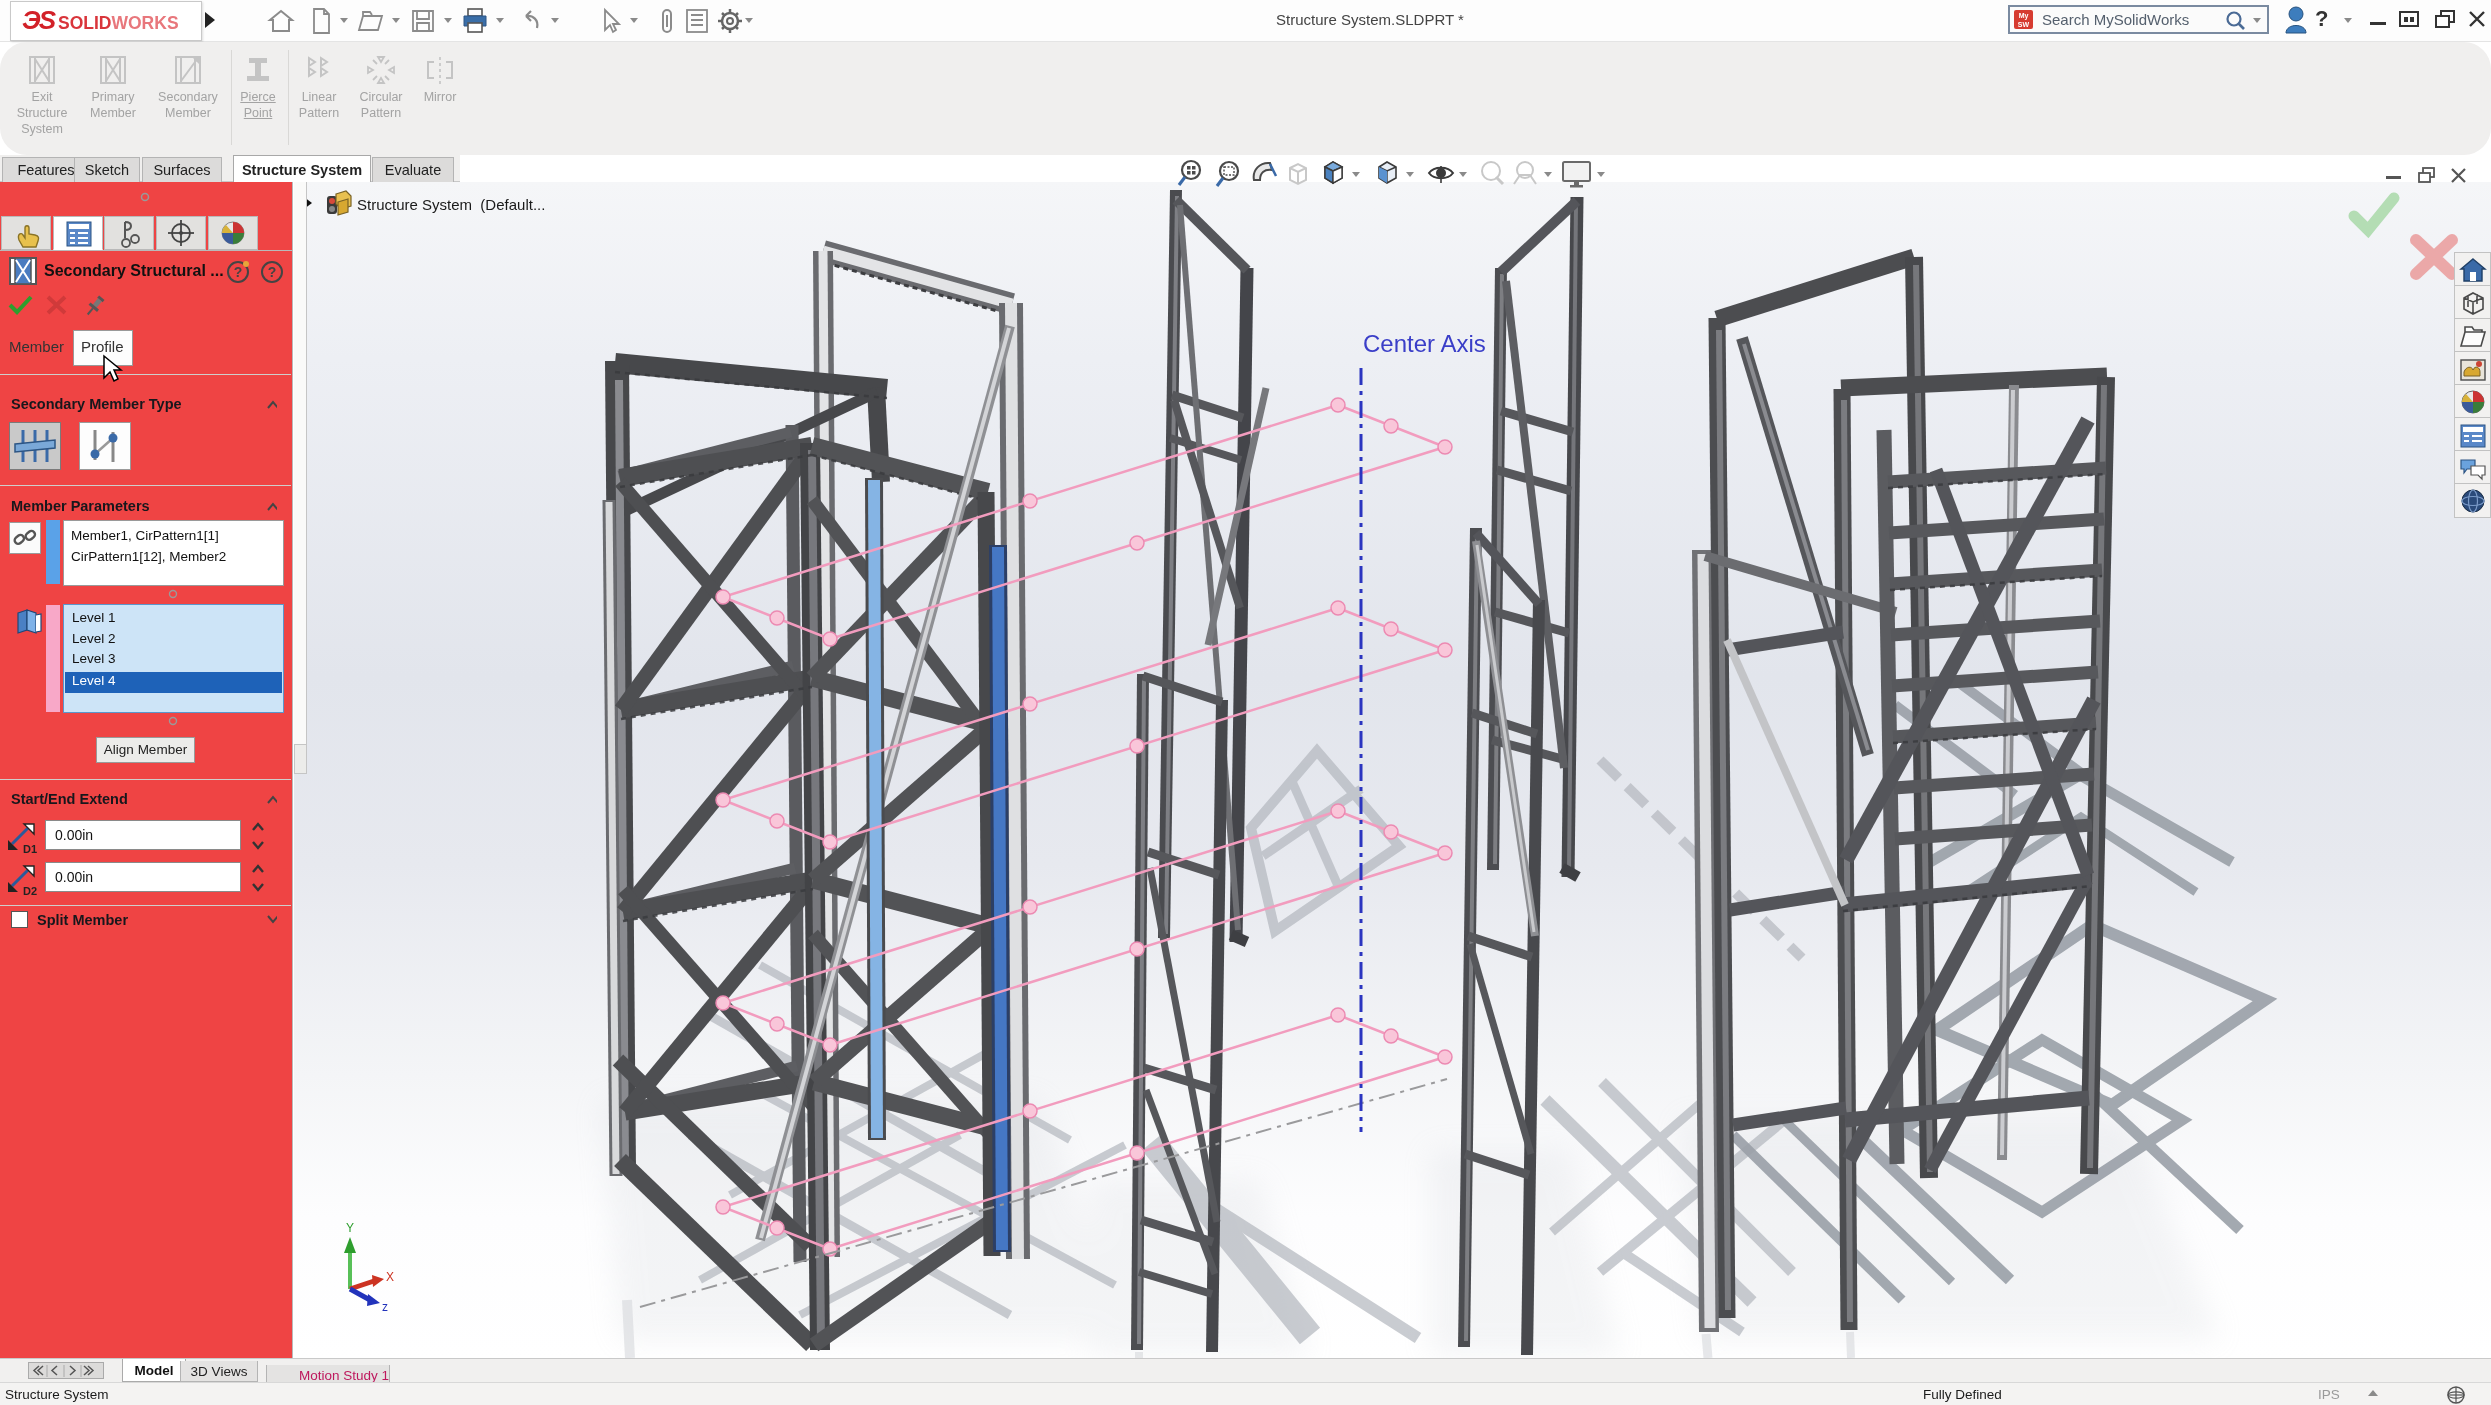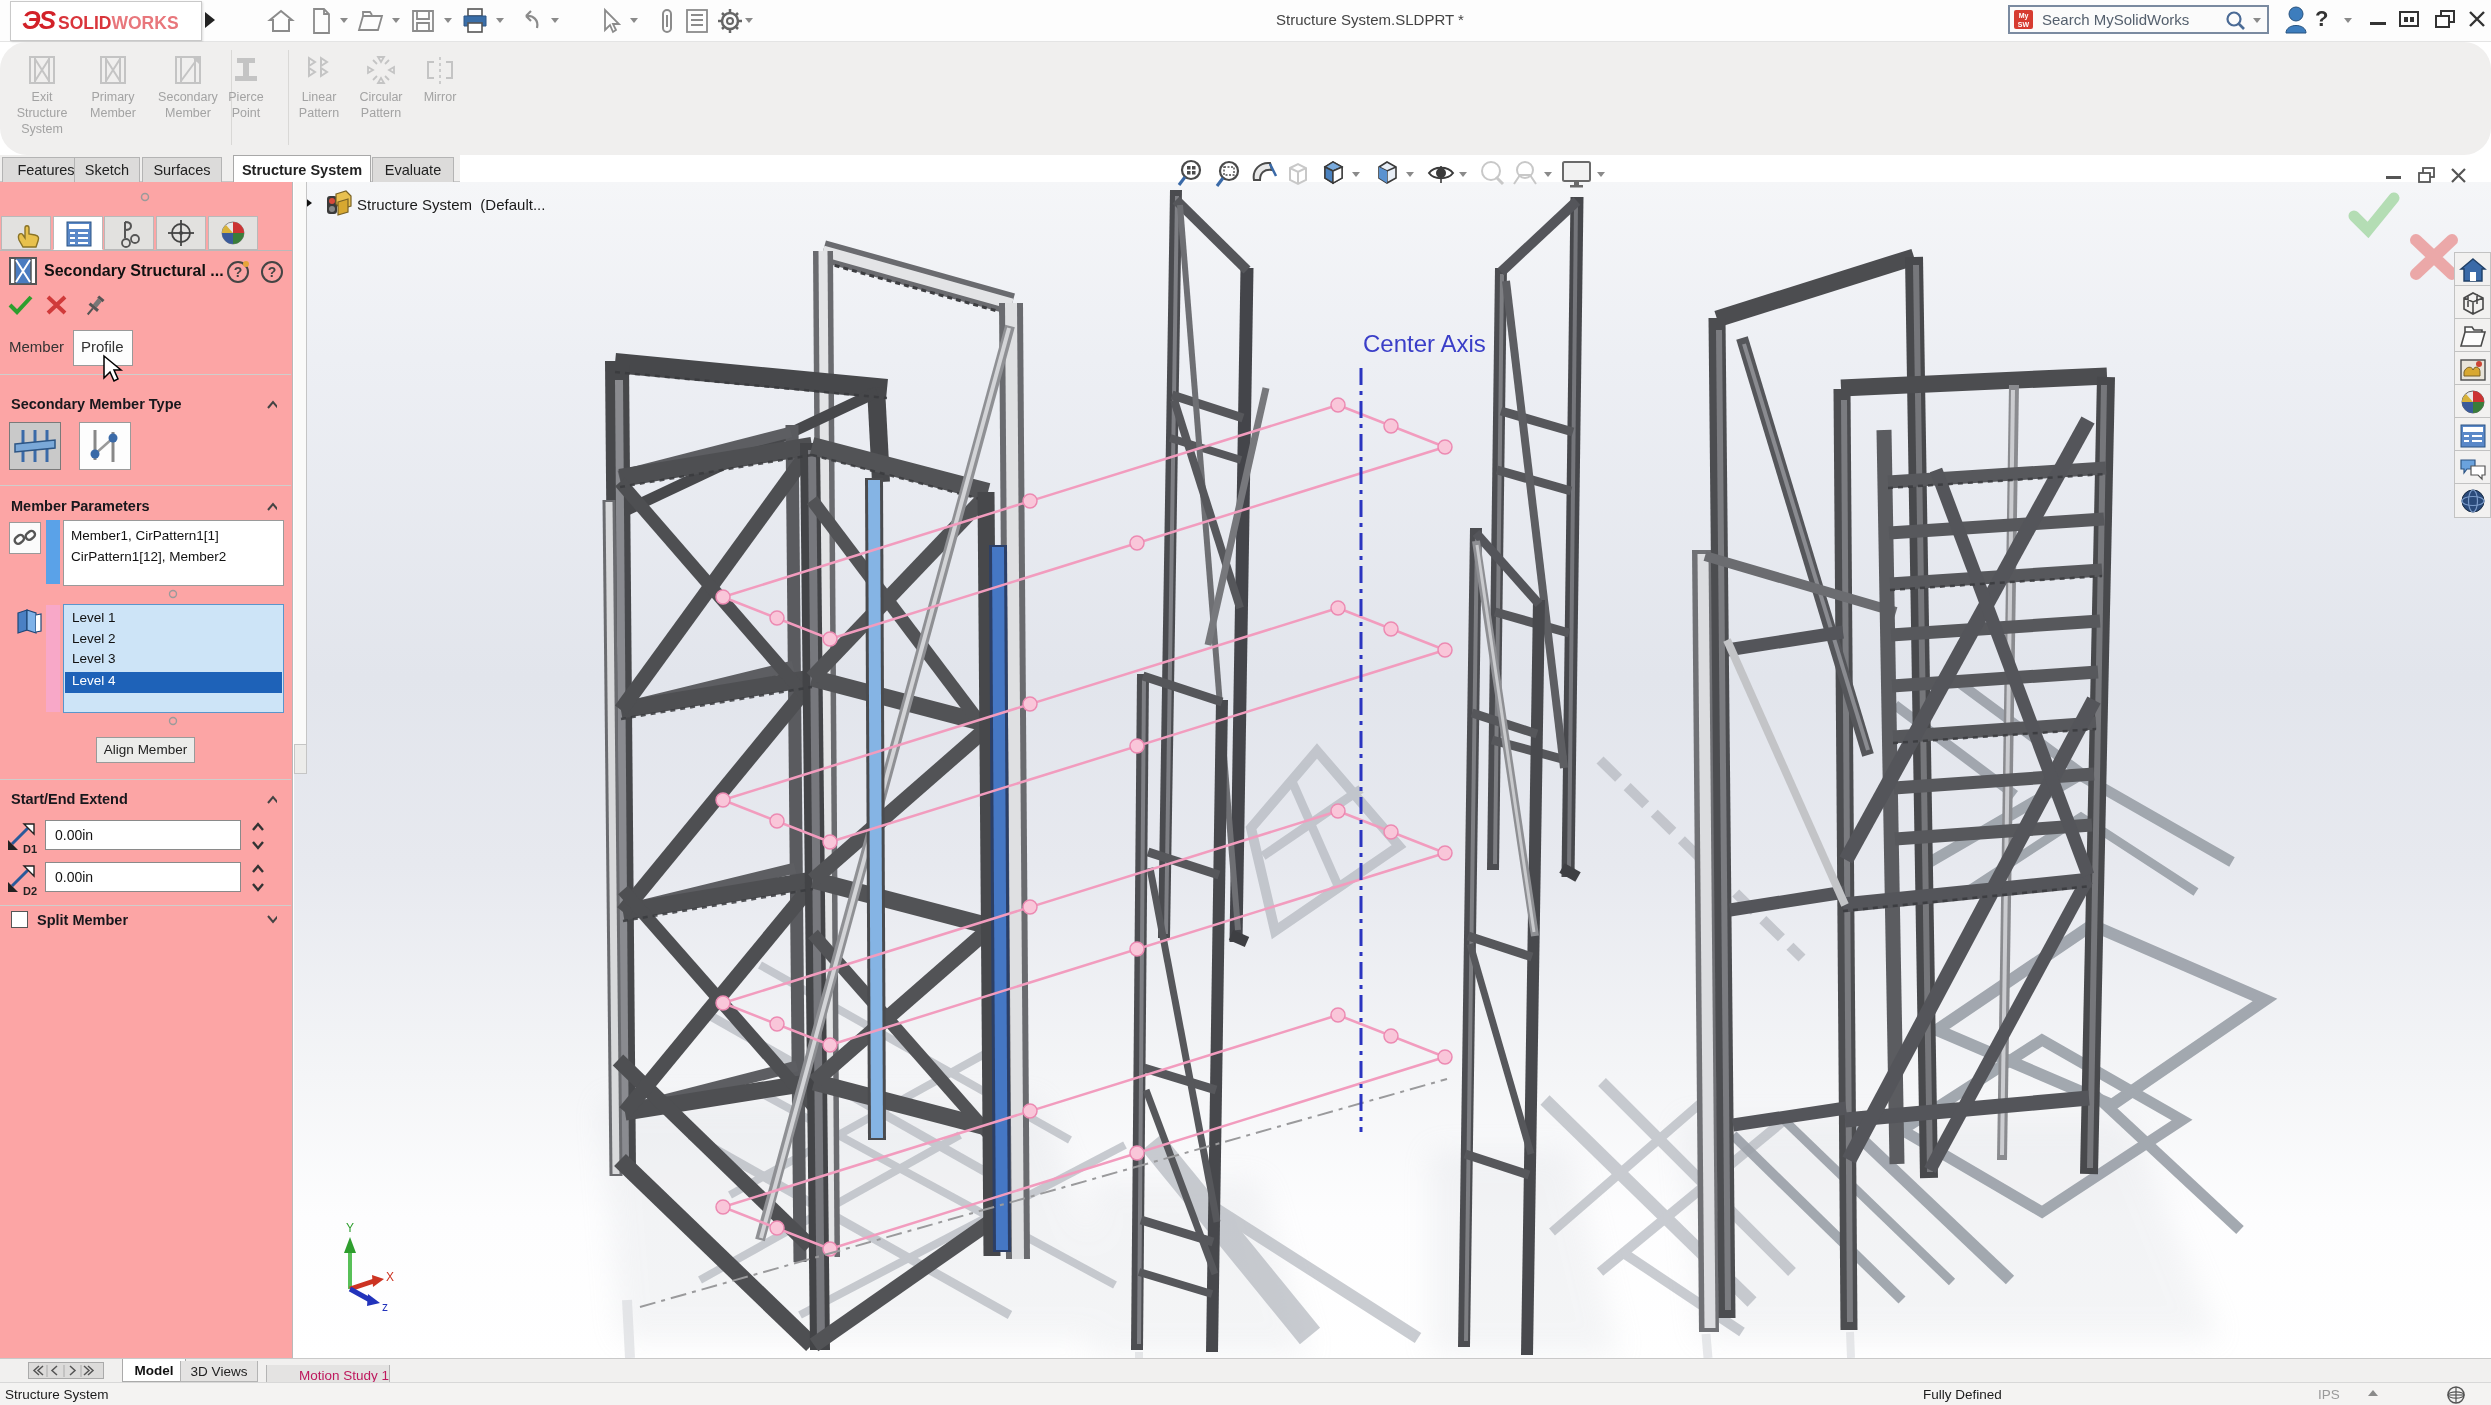--- a/index.html
+++ b/index.html
@@ -22,21 +22,21 @@
 
 #ribbon { position:absolute; left:0; top:42px; width:2491px; height:113px; background:#f0efee;border-radius:27px; }
 .rbtn { position:absolute; top:12px; text-align:center; color:#a3a3a3; font-size:12.5px; line-height:16px; }
 .rbtn svg { display:block; margin:0 auto 3px auto; }
 .rsep { position:absolute; top:8px; width:1px; height:95px; background:#d9d8d6; }
 
 #tabrow { position:absolute; left:0; top:155px; width:2491px; height:27px; background:#f0efee; border-bottom:1px solid #c8c8c8;}
 .tab { position:absolute; top:2px; height:25px; background:#dcdbda; border:1px solid #b4b4b4; border-bottom:none; font-size:14.5px; color:#222; text-align:center; padding-top:4px; }
 .tab.active { background:#ffffff; font-weight:bold; top:0px; height:27px; padding-top:6px; border-color:#a8a8a8; z-index:3;}
 
-#panel { position:absolute; left:0; top:182px; width:293px; height:1176px; background:#fca5a5; border-right:1px solid #b9b9b9;padding-left:12px; }
+#panel { position:absolute; left:0; top:182px; width:293px; height:1176px; background:#ef4444; border-right:1px solid #b9b9b9;padding-left:12px; }
 .ptab { position:absolute; top:34px; width:50px; height:34px; background:#e2e1df; border:1px solid #b9b9b9; }
 .ptab.active { background:#ffffff; border-bottom-color:#fff; }
 .sect-title { position:absolute; left:11px; font-size:14.5px; font-weight:bold; color:#17171c; }
 .caret { position:absolute; width:11px; height:11px; }
 .divline { position:absolute; left:0px; width:291px; height:1px; background:#cfcecc; }
 </style>
 </head>
 <body>
 
 <div id="titlebar">
@@ -159,21 +159,21 @@
     <svg width="32" height="32">
         <g fill="none" stroke="#c4c4c4" stroke-width="2">
           <rect x="4" y="3" width="24" height="26"></rect>
           <rect x="9" y="3" width="14" height="26"></rect>
           <path d="M9 27 L26 4"></path>
         </g>
         <path d="M20 3 L28 3 L28 11 Z" fill="#c4c4c4"></path>
       </svg>
     Secondary<br>Member
   </div>
-  <div class="rbtn" style="left:220px;width:52px;">
+  <div class="rbtn" style="left:232px;width:52px;text-decoration:underline;">
     <svg width="32" height="32">
         <g fill="#c4c4c4">
           <rect x="7" y="4" width="18" height="5"></rect>
           <rect x="13" y="9" width="6" height="13"></rect>
           <rect x="5" y="22" width="22" height="5"></rect>
         </g>
       </svg>
     Pierce<br>Point
   </div>
   <div class="rbtn" style="left:291px;width:56px;">

